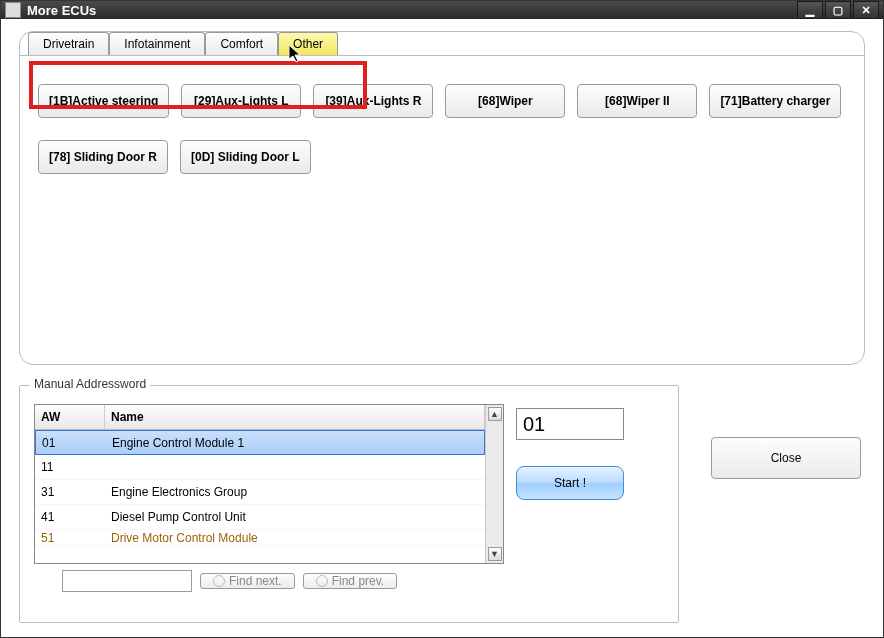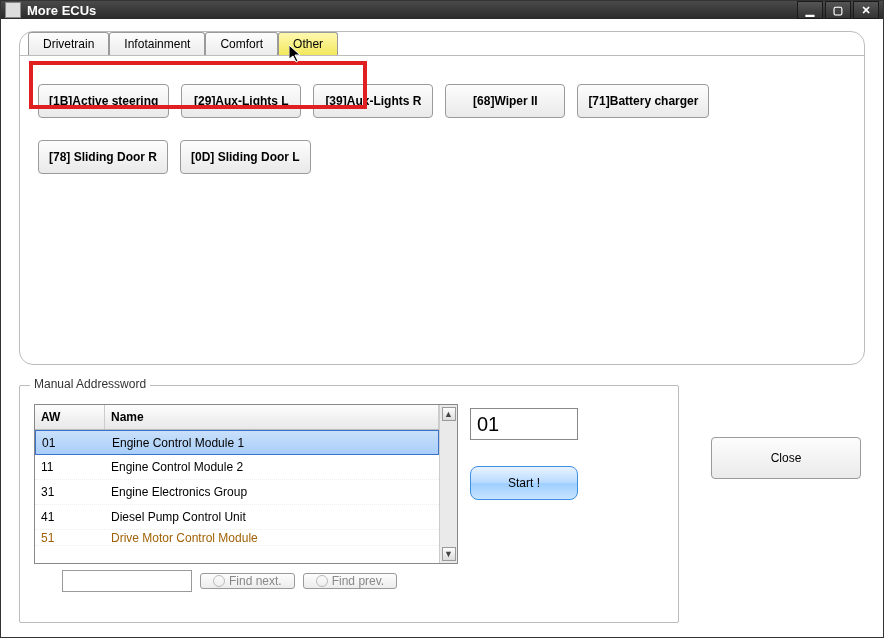--- a/index.html
+++ b/index.html
@@ -124,21 +124,21 @@
     top: -9px; left: 10px;
     background: #fff;
     padding: 0 4px;
     color: #333;
   }
   .fieldset-row {
     display: flex;
     gap: 12px;
   }
   .table-wrap {
-    width: 424px;
+    width: 470px;
     height: 160px;
     border: 1px solid #888;
     display: flex;
   }
   .table-inner { flex:1; display:flex; flex-direction:column; overflow:hidden; }
   .table-header {
     display: flex;
     background: linear-gradient(#fdfdfd,#e8e8e8);
     border-bottom: 1px solid #bcbcbc;
   }
@@ -272,20 +272,23 @@
       <div class="tab-body">
         <div class="ecu-row">
           <div class="ecu-btn">
               <span>[1B]Active steering</span>
             </div>
           <div class="ecu-btn">
               <span>[29]Aux-Lights  L</span>
             </div>
           <div class="ecu-btn">
               <span>[39]Aux-Lights  R</span>
+            </div>
+          <div class="ecu-btn">
+              <span>[68]Wiper</span>
             </div>
           <div class="ecu-btn">
               <span>[68]Wiper II</span>
             </div>
           <div class="ecu-btn">
               <span>[71]Battery charger</span>
             </div>
         </div>
         <div class="ecu-row">
           <div class="ecu-btn">
@@ -309,21 +312,20 @@
                 <div class="th aw">AW</div>
                 <div class="th name">Name</div>
               </div>
               <div class="tbody">
                 <div class="tr selected">
                   <div class="td aw">01</div>
                   <div class="td name">Engine Control Module 1</div>
                 </div>
                 <div class="tr">
                   <div class="td aw">11</div>
-                  <div class="td name">Engine Control Module 2</div>
                 </div>
                 <div class="tr">
                   <div class="td aw">31</div>
                   <div class="td name">Engine Electronics Group</div>
                 </div>
                 <div class="tr">
                   <div class="td aw">41</div>
                   <div class="td name">Diesel Pump Control Unit</div>
                 </div>
                 <div class="tr cut">

